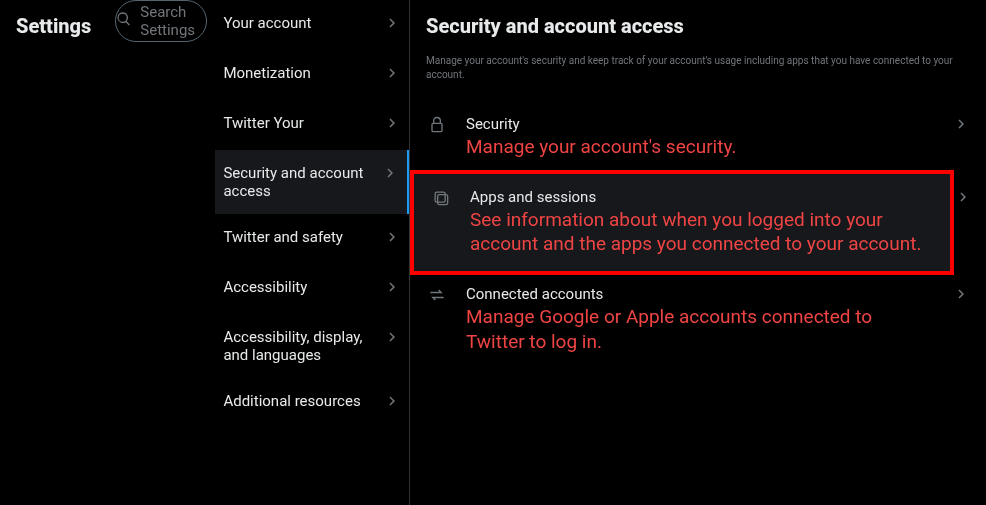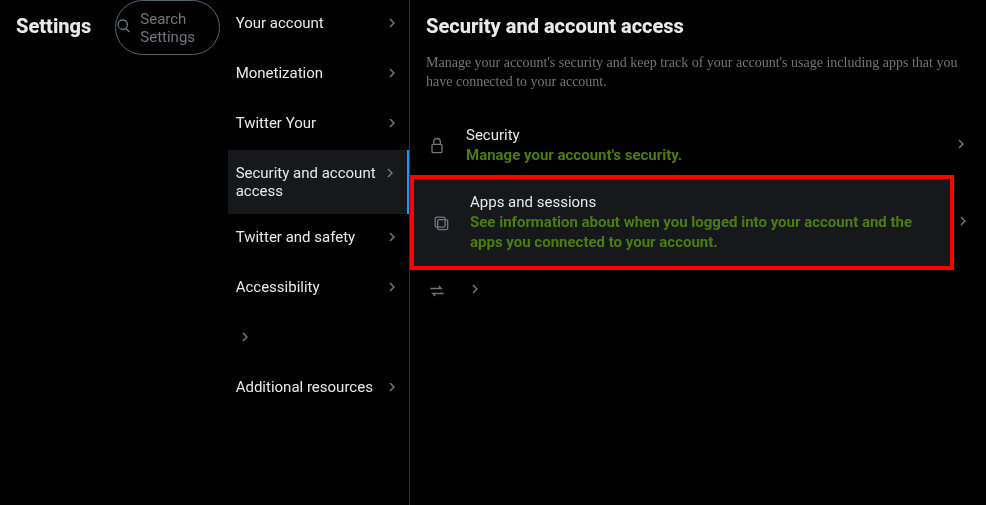--- a/index.html
+++ b/index.html
@@ -30,21 +30,21 @@
     }
     .search-wrapper {
       padding: 0 8px 12px 8px;
     }
     .search-box {
       display: flex;
       align-items: center;
       justify-content: center;
       border: 1px solid #536471;
       border-radius: 9999px;
-      height: 55px;
+      height: 42px;
       color: #71767b;
       font-size: 15px;
       gap: 8px;
     }
     .search-icon svg {
       width: 16px;
       height: 16px;
       fill: #71767b;
     }
     .nav-list {
@@ -72,32 +72,30 @@
       flex: 1;
       height: 100%;
       position: relative;
     }
     .main-title {
       font-size: 20px;
       font-weight: 800;
       padding: 14px 16px 12px 16px;
     }
     .main-desc {
-      font-size: 14px;
+      font-size: 10px;
       color: #71767b;
       padding: 4px 24px 20px 16px;
       line-height: 1.35;
-      font-family: Liberation Serif, serif;
     }
     .option-list {
       list-style: none;
     }
     .option-item {
       display: flex;
-      align-items: center;
       padding: 14px 16px;
       gap: 18px;
       cursor: pointer;
       position: relative;
     }
     .option-item.highlighted {
       background: #16181c;
       border: 4px solid #ff0000;
       margin: -4px 32px -4px 0;
     }
@@ -116,24 +114,23 @@
     }
     .option-body {
       flex: 1;
     }
     .option-title {
       font-size: 15px;
       color: #e7e9ea;
       margin-bottom: 2px;
     }
     .option-sub {
-      font-size: 15px;
-      color: #4d7c0f;
+      font-size: 19px;
+      color: #ef4444;
       line-height: 1.3;
-      font-weight: bold;
     }
     .option-chevron svg {
       width: 18px;
       height: 18px;
       fill: #71767b;
     }
     .highlighted .option-chevron {
       position: absolute;
       right: -22px;
     }
@@ -184,20 +181,21 @@
             <path d="M8.59 16.59L13.17 12 8.59 7.41 10 6l6 6-6 6z"></path>
           </svg></span>
     </li>
     <li class="nav-item">
       <span>Accessibility</span>
       <span class="chevron"><svg viewBox="0 0 24 24">
             <path d="M8.59 16.59L13.17 12 8.59 7.41 10 6l6 6-6 6z"></path>
           </svg></span>
     </li>
     <li class="nav-item">
+      <span>Accessibility, display, and languages</span>
       <span class="chevron"><svg viewBox="0 0 24 24">
             <path d="M8.59 16.59L13.17 12 8.59 7.41 10 6l6 6-6 6z"></path>
           </svg></span>
     </li>
     <li class="nav-item">
       <span>Additional resources</span>
       <span class="chevron"><svg viewBox="0 0 24 24">
             <path d="M8.59 16.59L13.17 12 8.59 7.41 10 6l6 6-6 6z"></path>
           </svg></span>
     </li>
@@ -237,18 +235,22 @@
       <span class="option-chevron"><svg viewBox="0 0 24 24">
             <path d="M8.59 16.59L13.17 12 8.59 7.41 10 6l6 6-6 6z"></path>
           </svg></span>
     </li>
     <li class="option-item">
       <span class="option-icon">
         <svg viewBox="0 0 24 24">
             <path d="M4 9h13l-3-3M20 15H7l3 3"></path>
           </svg>
       </span>
+      <div class="option-body">
+        <div class="option-title">Connected accounts</div>
+        <div class="option-sub">Manage Google or Apple accounts connected to Twitter to log in.</div>
+      </div>
       <span class="option-chevron"><svg viewBox="0 0 24 24">
             <path d="M8.59 16.59L13.17 12 8.59 7.41 10 6l6 6-6 6z"></path>
           </svg></span>
     </li>
   </ul>
 </main>
 
 </body></html>

